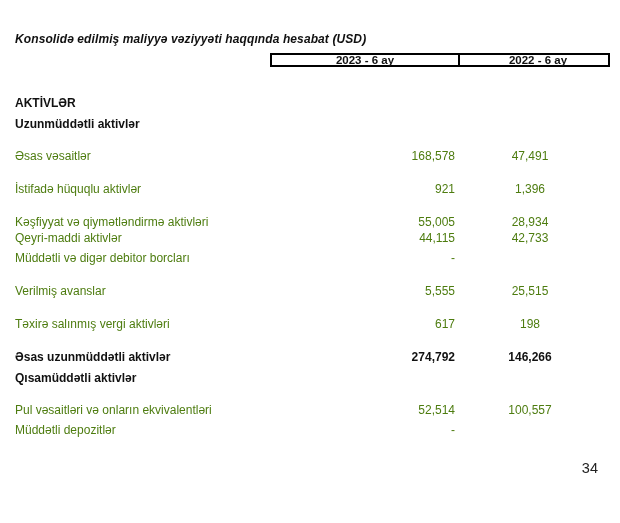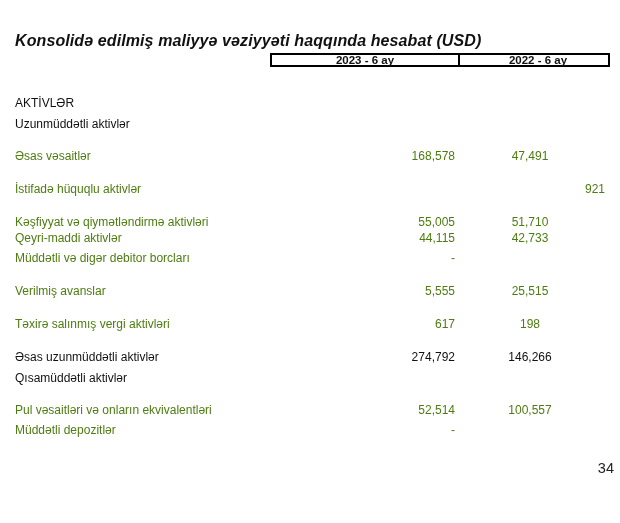--- a/index.html
+++ b/index.html
@@ -8,21 +8,21 @@
     position: relative;
     background: #ffffff;
     font-family: "Liberation Sans", sans-serif;
     color: #1f1f1f;
     overflow: hidden;
   }
   .doc-title {
     position: absolute;
     left: 15px;
     top: 32px;
-    font-size: 16px;
+    font-size: 12px;
     font-weight: bold;
     font-style: italic;
     color: #111;
     letter-spacing: 0.1px;
   }
   .header-box {
     position: absolute;
     left: 270px;
     top: 53px;
     width: 340px;
@@ -57,25 +57,25 @@
     color: #4d7c0f;
   }
   .row .label { flex: 1; text-align: left; }
   .row .c1 { width: 190px; text-align: right; padding-right: 5px; }
   .row .c2 { width: 150px; text-align: center; padding-right: 10px; }
   .row.tight { margin-top: 5px; }
   .row.heading { margin-top: 0; }
   .row.sub-heading { margin-top: 6px; }
   .row.after-heading { margin-top: 17px; }
   .row.gap19 { margin-top: 1px; }
-  .bold { font-weight: normal; color: #111; }
+  .bold { font-weight: bold; color: #111; }
   .page-number {
     position: absolute;
     top: 460px;
-    right: 6px;
+    right: 22px;
     font-size: 14.5px;
     color: #222;
   }
 </style>
 </head>
 <body>
 
 <div class="doc-title">Konsolidə edilmiş maliyyə vəziyyəti haqqında hesabat (USD)</div>
 
 <div class="header-box">
@@ -95,26 +95,27 @@
 
   <div class="row after-heading">
     <span class="label">Əsas vəsaitlər</span>
     <span class="c1">168,578</span>
     <span class="c2">47,491</span>
   </div>
 
   <div class="row">
     <span class="label">İstifadə hüquqlu aktivlər</span>
     <span class="c1">921</span>
+    <span class="c2">1,396</span>
   </div>
 
   <div class="row">
     <span class="label">Kəşfiyyat və qiymətləndirmə aktivləri</span>
     <span class="c1">55,005</span>
-    <span class="c2">51,710</span>
+    <span class="c2">28,934</span>
   </div>
 
   <div class="row gap19">
     <span class="label">Qeyri-maddi aktivlər</span>
     <span class="c1">44,115</span>
     <span class="c2">42,733</span>
   </div>
 
   <div class="row tight">
     <span class="label">Müddətli və digər debitor borcları</span>

